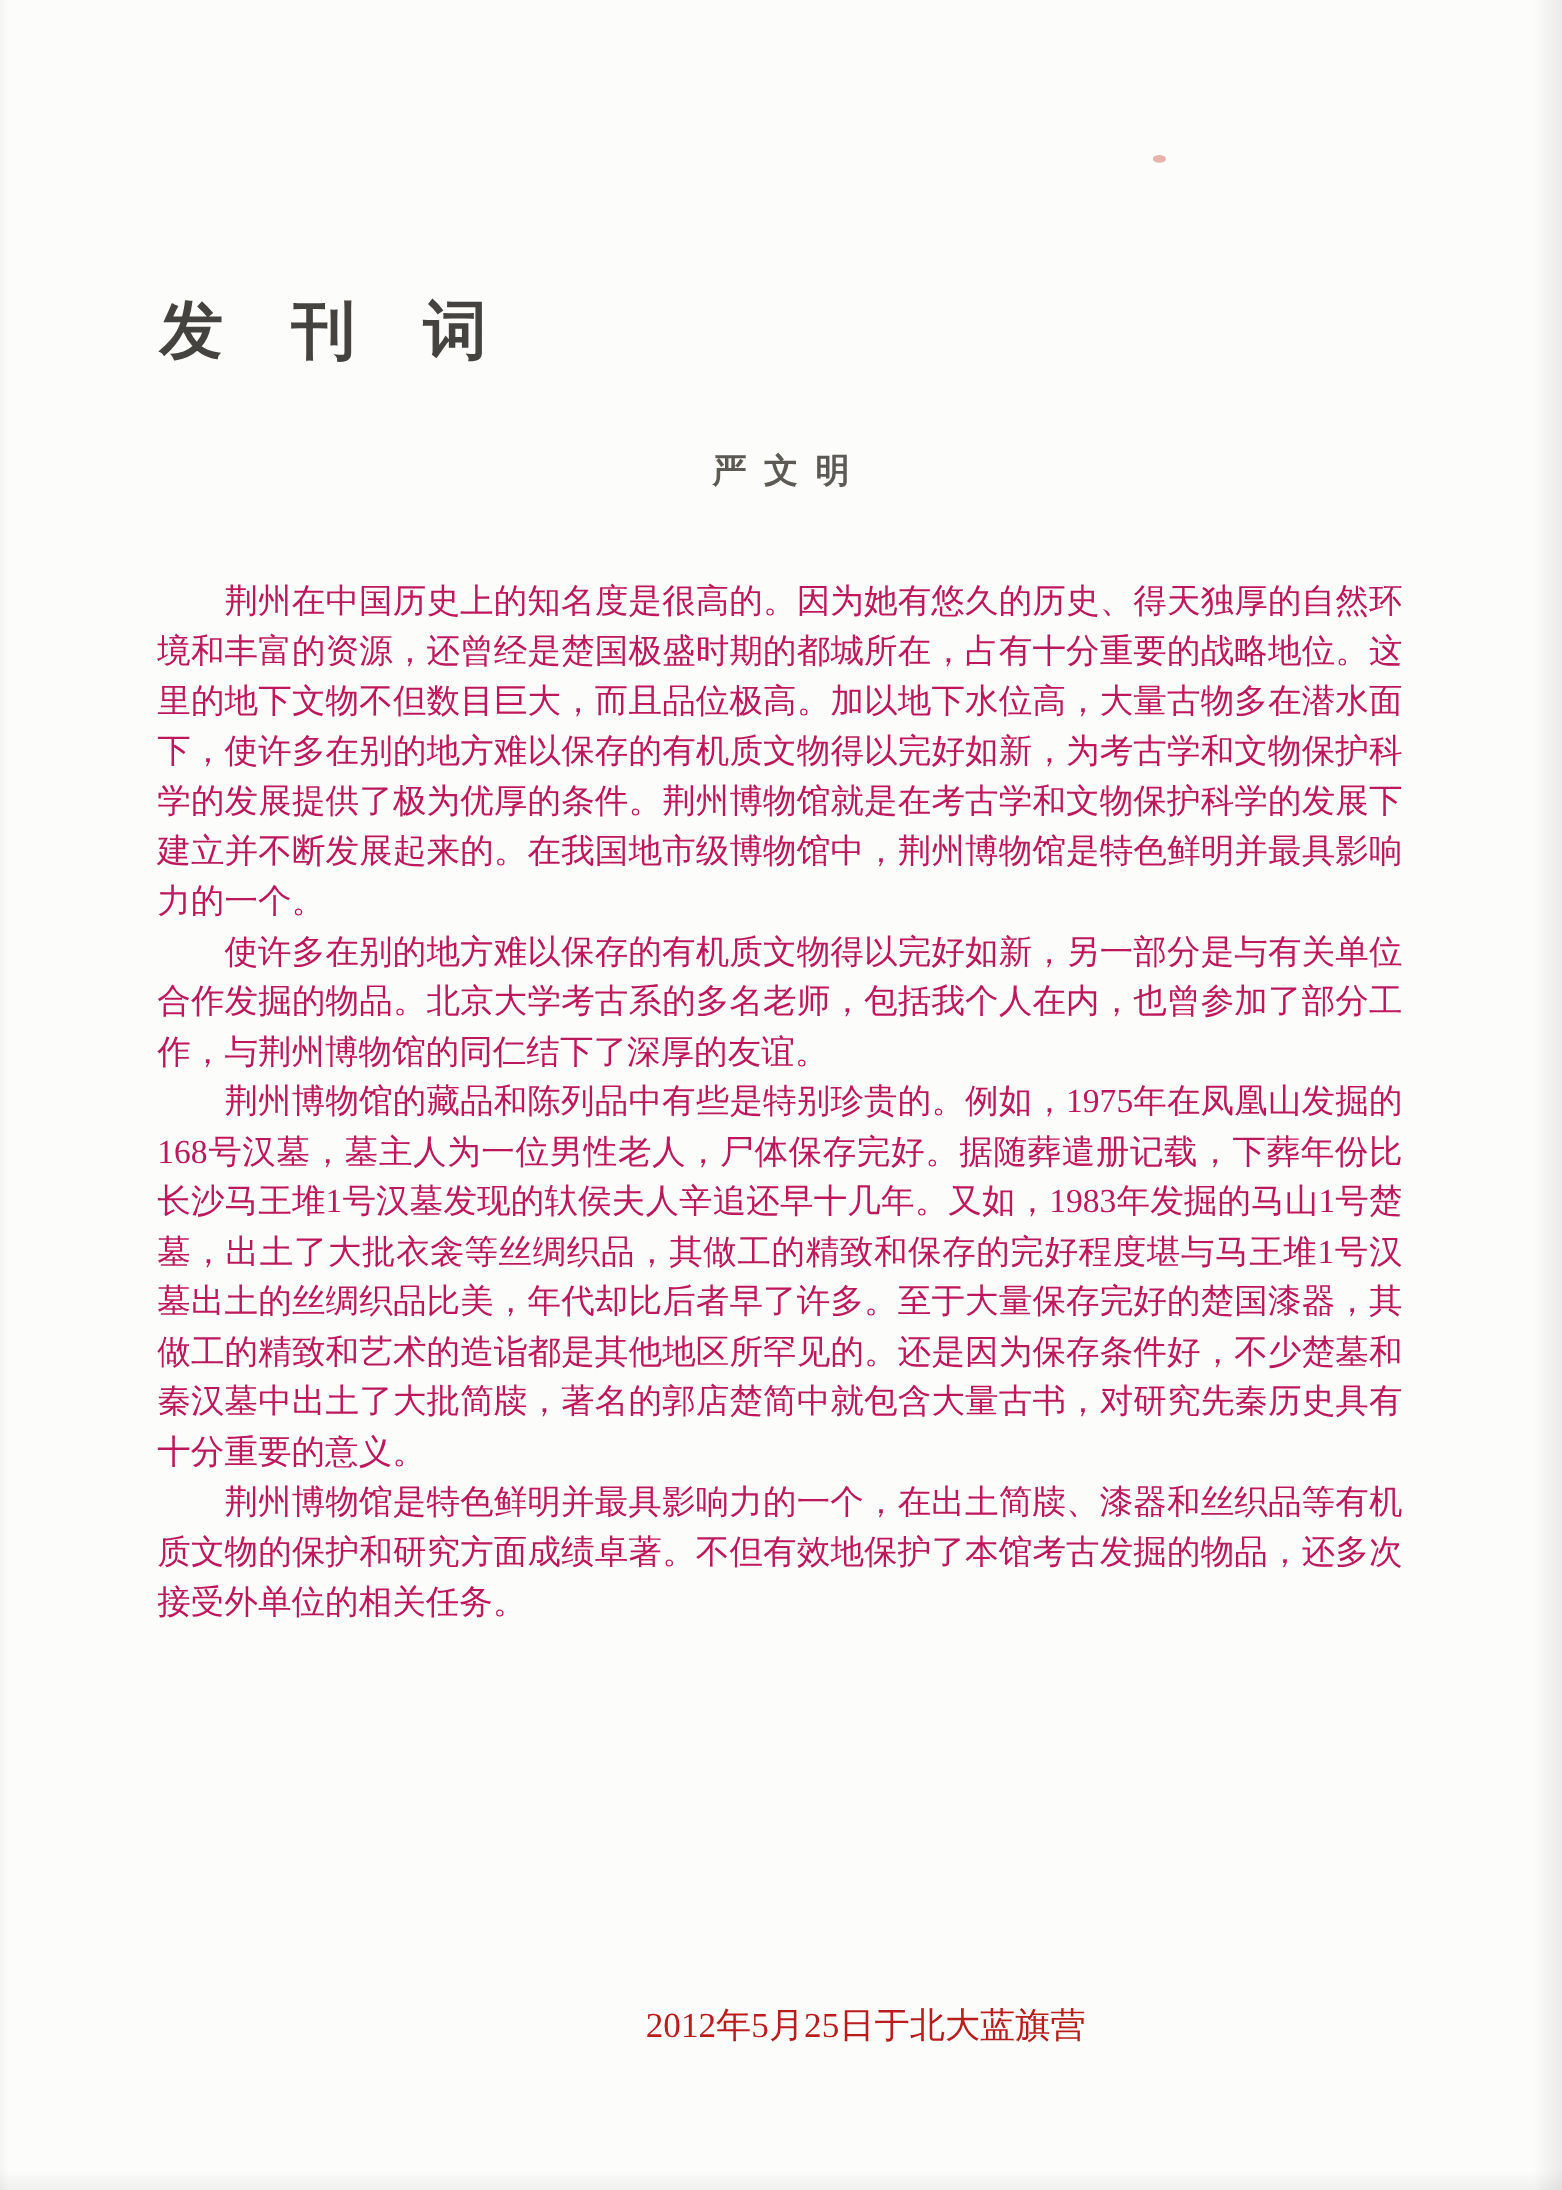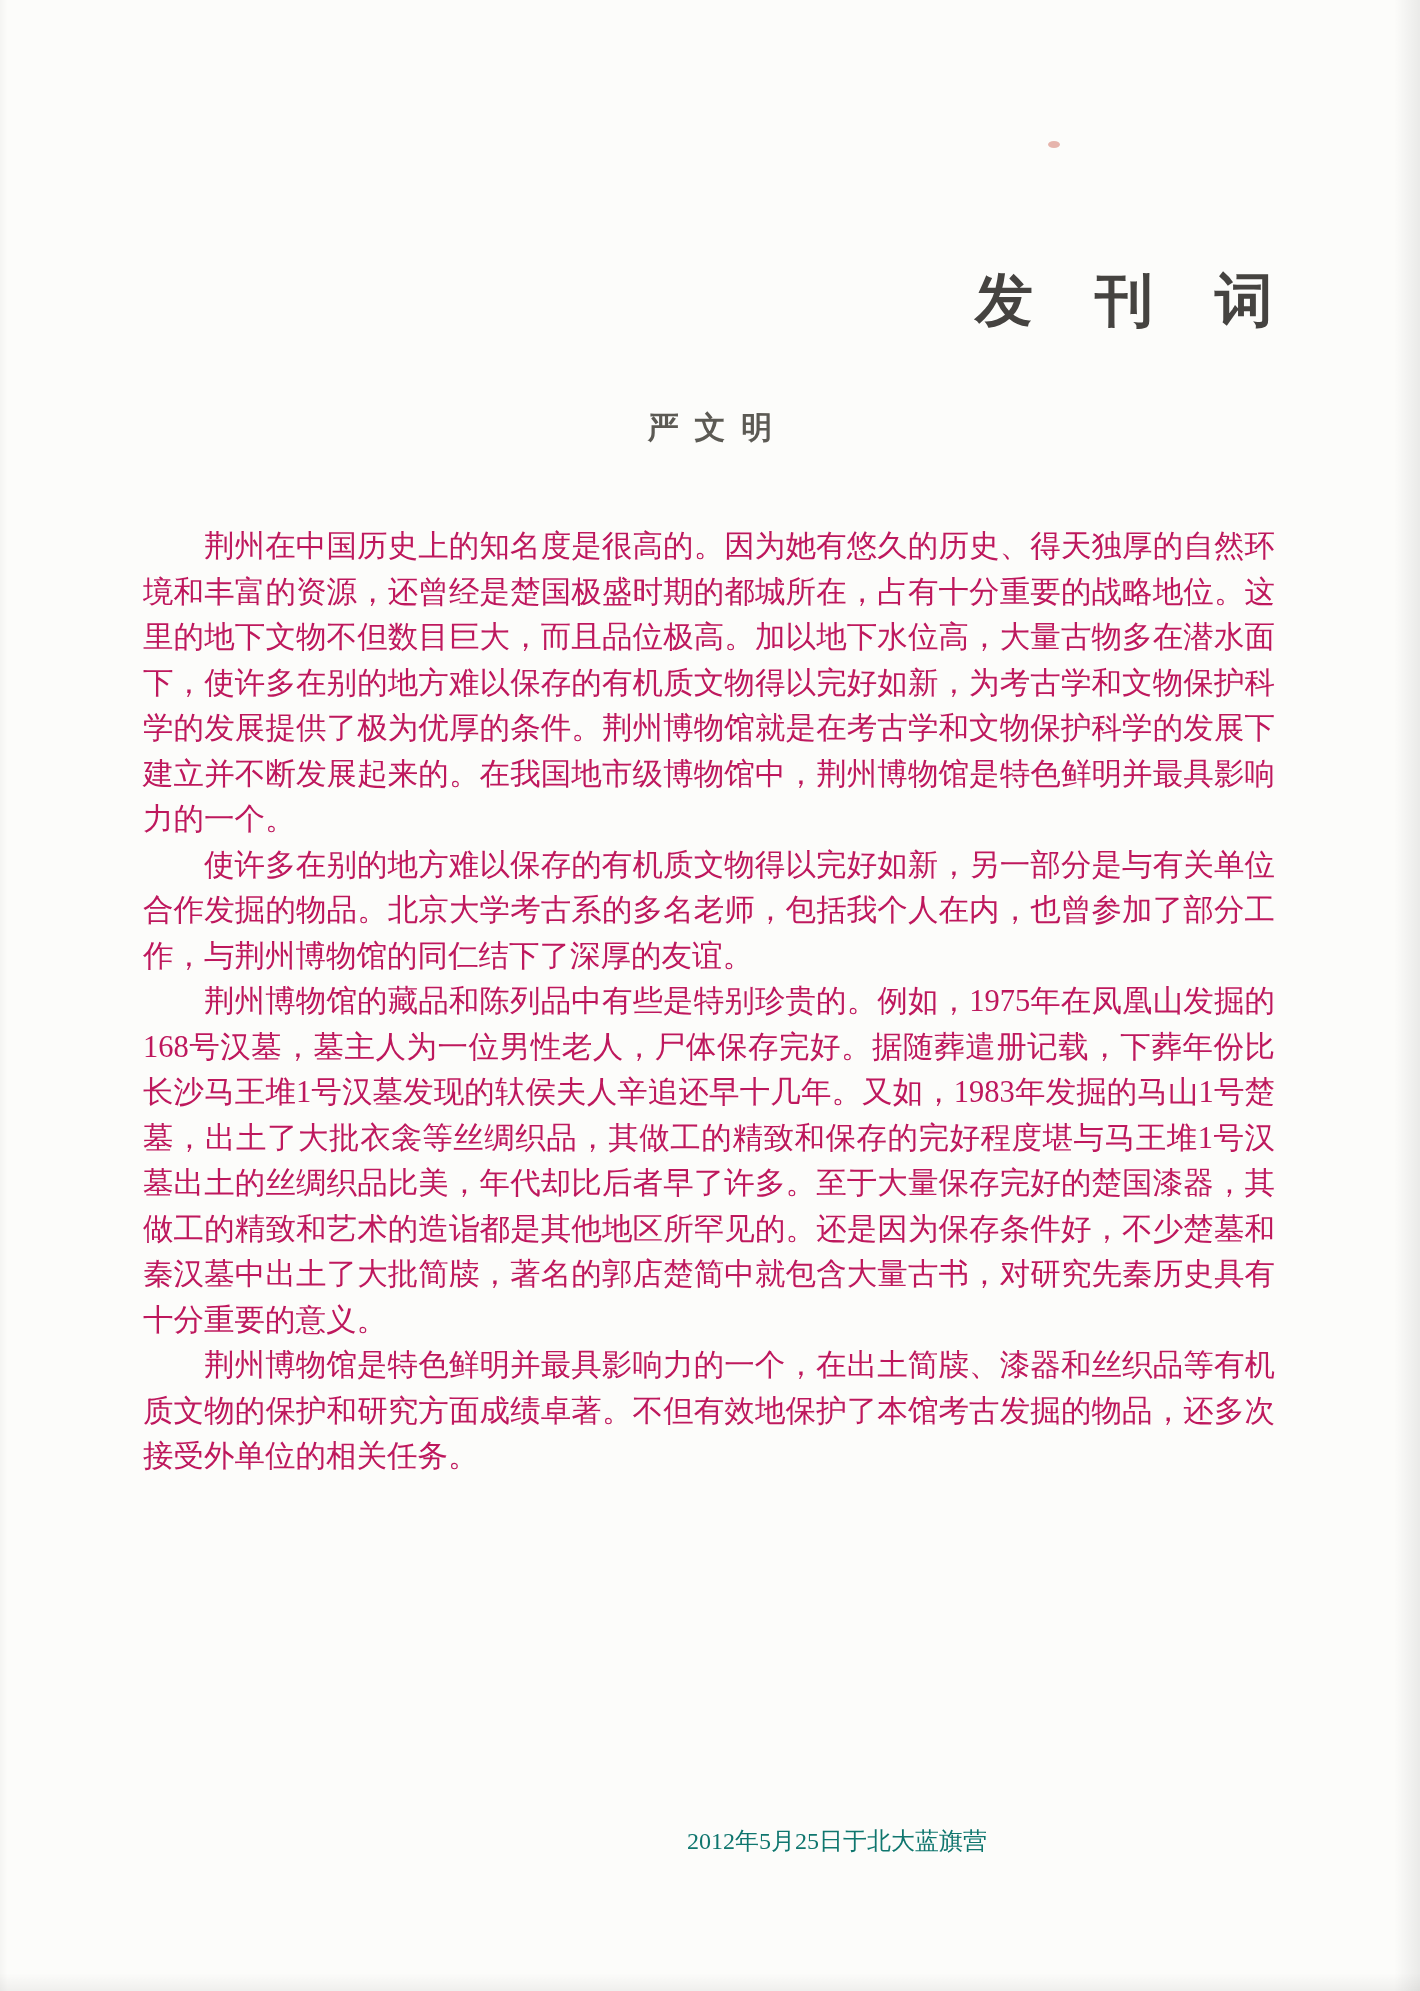--- a/index.html
+++ b/index.html
@@ -36,21 +36,21 @@
     width: 8px; height: 100%;
     background: linear-gradient(to right, rgba(0,0,0,0.03), rgba(0,0,0,0));
     pointer-events: none;
   }
   .title {
     position: absolute;
     top: 266px;
     left: 145px;
     width: 1130px;
     margin: 0;
-    text-align: right;
+    text-align: left;
     font-size: 58px;
     line-height: 70px;
     font-weight: bold;
     color: #454340;
     letter-spacing: 2px;
   }
   .author {
     position: absolute;
     top: 408px;
     left: 145px;
@@ -79,23 +79,23 @@
     text-indent: 2em;
   }
   .dateline {
     position: absolute;
     top: 1820px;
     left: 143px;
     width: 1132px;
     box-sizing: border-box;
     padding-right: 288px;
     text-align: right;
-    font-size: 24px;
+    font-size: 32px;
     line-height: 42px;
-    color: #0f766e;
+    color: #b91c1c;
   }
   .scan-dot {
     position: absolute;
     left: 1048px;
     top: 141px;
     width: 12px;
     height: 7px;
     border-radius: 50%;
     background: #e2a79e;
     opacity: 0.85;

